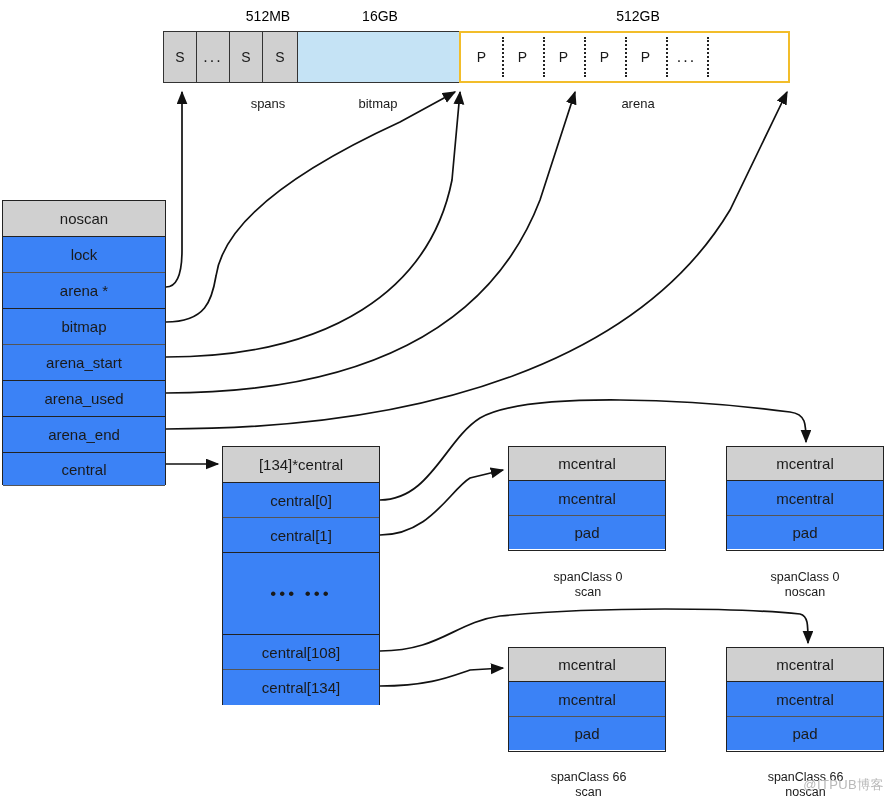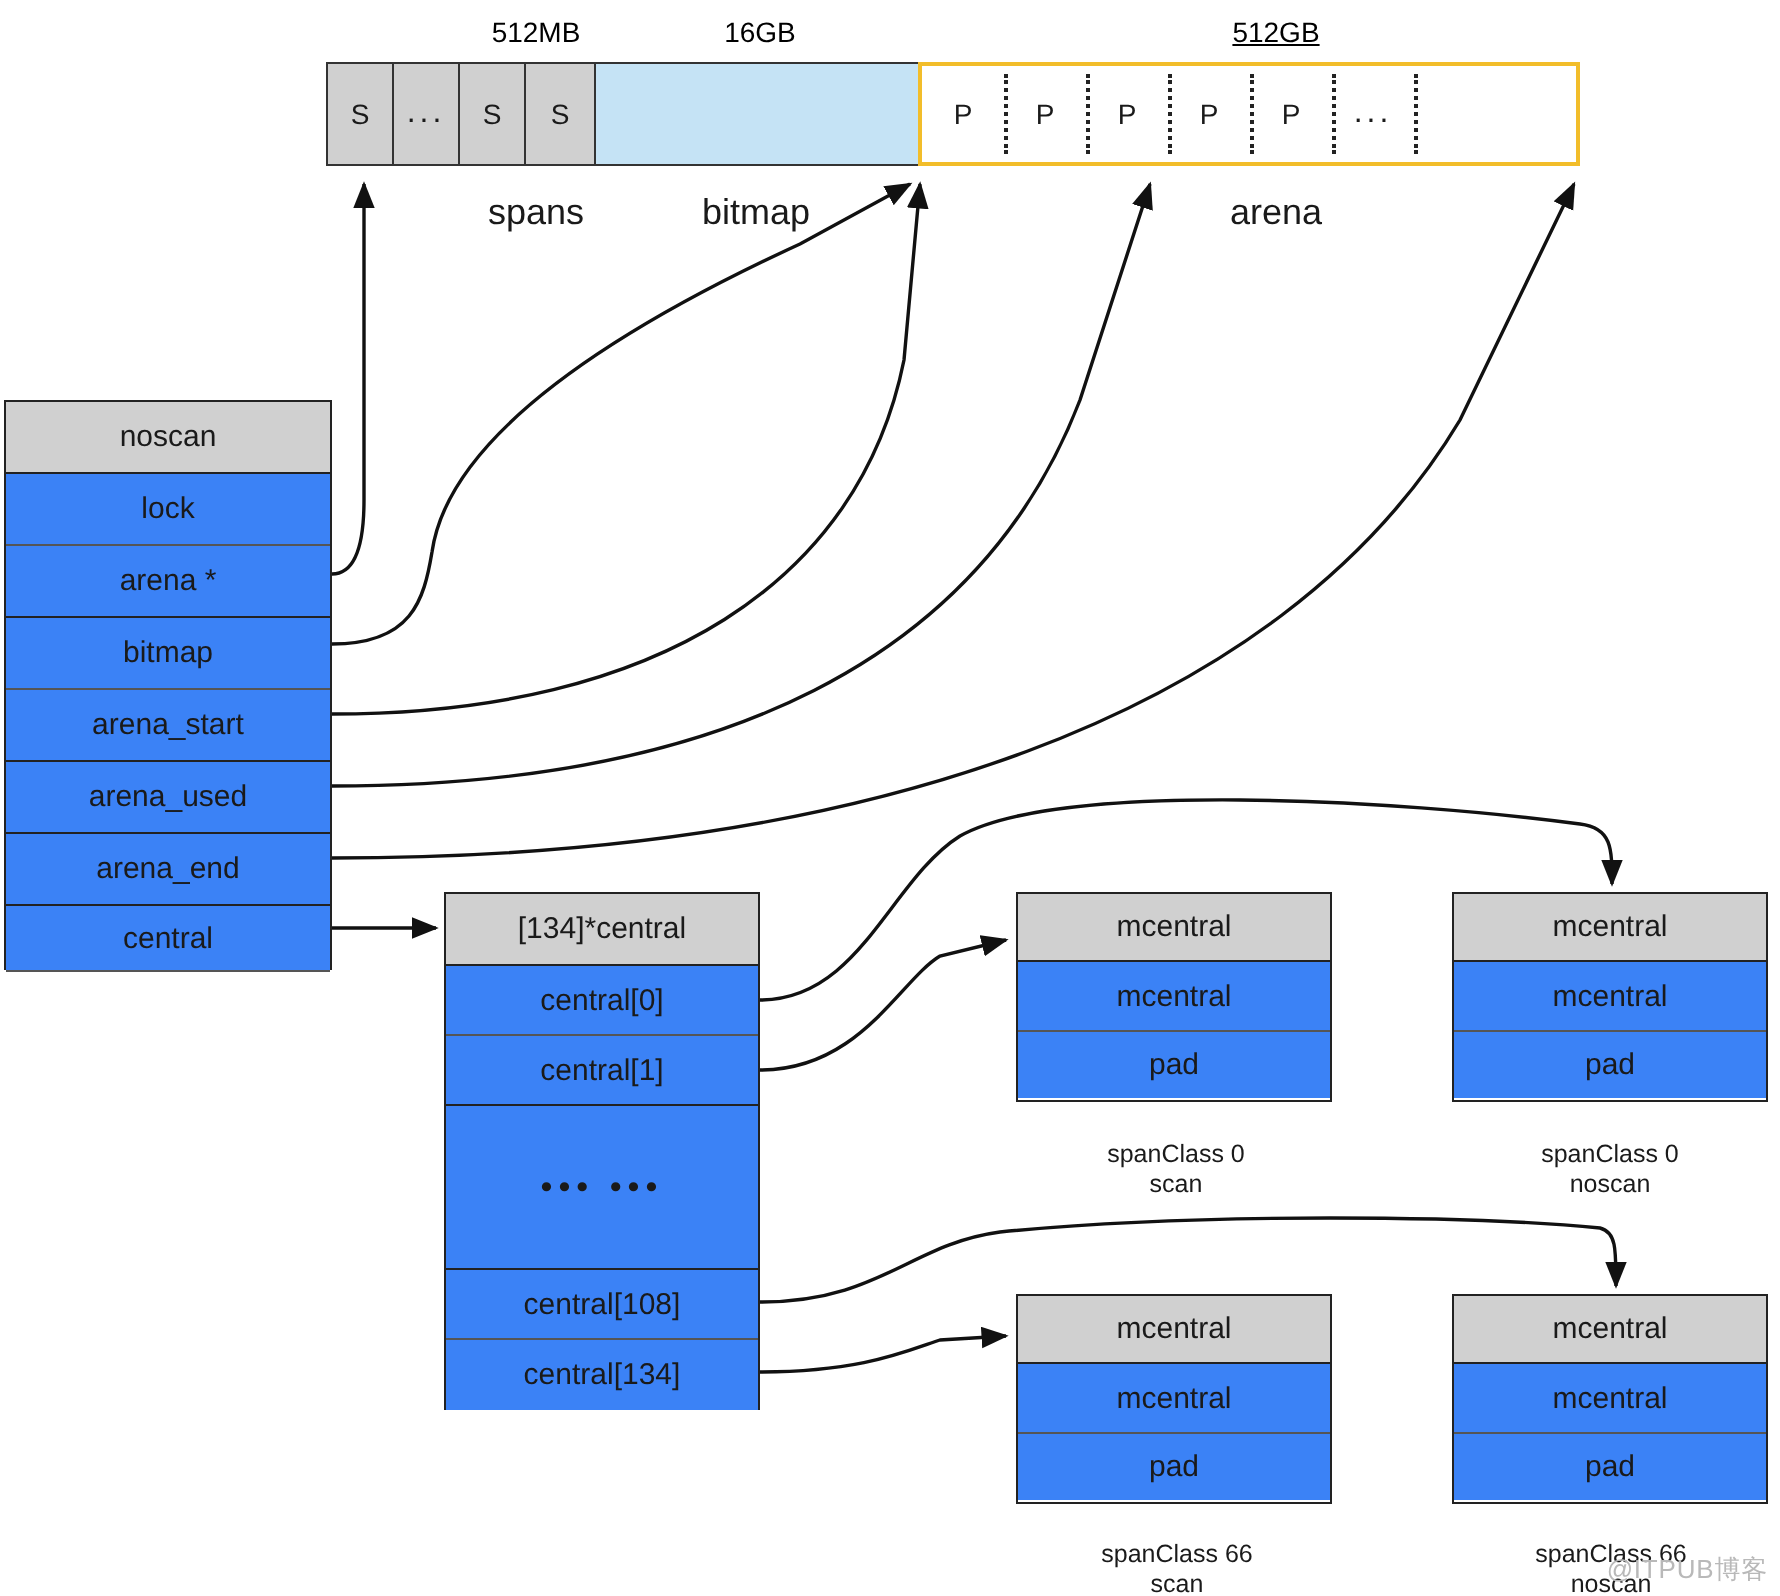--- a/index.html
+++ b/index.html
@@ -33,39 +33,39 @@
        display:flex;align-items:center;justify-content:center;font-size:14px;}
   .spans-cell{background:#d0d0d0;border:1.4px solid #333;box-sizing:border-box;}
   .bitmap-cell{background:#c5e3f5;border:1.4px solid #333;box-sizing:border-box;}
   .arena-wrap{border:2.2px solid #f2bd2a;background:#fff;box-sizing:border-box;}
   .arena-cell{position:absolute;top:0;height:100%;box-sizing:border-box;
        display:flex;align-items:center;justify-content:center;font-size:14px;}
   .arena-div{position:absolute;top:4px;bottom:4px;width:0;
        border-left:2px dotted #222;}
 
   .caplabel{position:absolute;font-size:14px;color:#000000;text-align:center;white-space:nowrap;}
-  .sublabel{position:absolute;font-size:18px;color:#1a1a1a;text-align:center;white-space:nowrap;}
+  .sublabel{position:absolute;font-size:13px;color:#1a1a1a;text-align:center;white-space:nowrap;}
   .tag2{position:absolute;font-size:12.5px;color:#1a1a1a;text-align:center;
         white-space:nowrap;line-height:15px;}
 
   .dots{letter-spacing:2px;font-size:16px;}
   .bigdots{font-size:17px;letter-spacing:3px;}
 
   
   #wm{position:absolute;right:6px;bottom:4px;font-size:13px;color:#b9b9b9;
       letter-spacing:.4px;white-space:nowrap;text-align:right;}
 </style>
 </head>
 <body>
 
 <div id="stage">
 
   <div class="caplabel" style="left:208px;top:8px;width:120px;">512MB</div>
   <div class="caplabel" style="left:320px;top:8px;width:120px;">16GB</div>
-  <div class="caplabel" style="left:578px;top:8px;width:120px;text-decoration:underline;">512GB</div>
+  <div class="caplabel" style="left:578px;top:8px;width:120px;">512GB</div>
 
   <div id="membar">
 
     <div class="seg spans-cell" style="left:0px;width:34px;">
       <span>S</span>
     </div>
     <div class="seg spans-cell" style="left:33px;width:34px;">
       <span class="dots">...</span>
     </div>
     <div class="seg spans-cell" style="left:66px;width:34px;">

